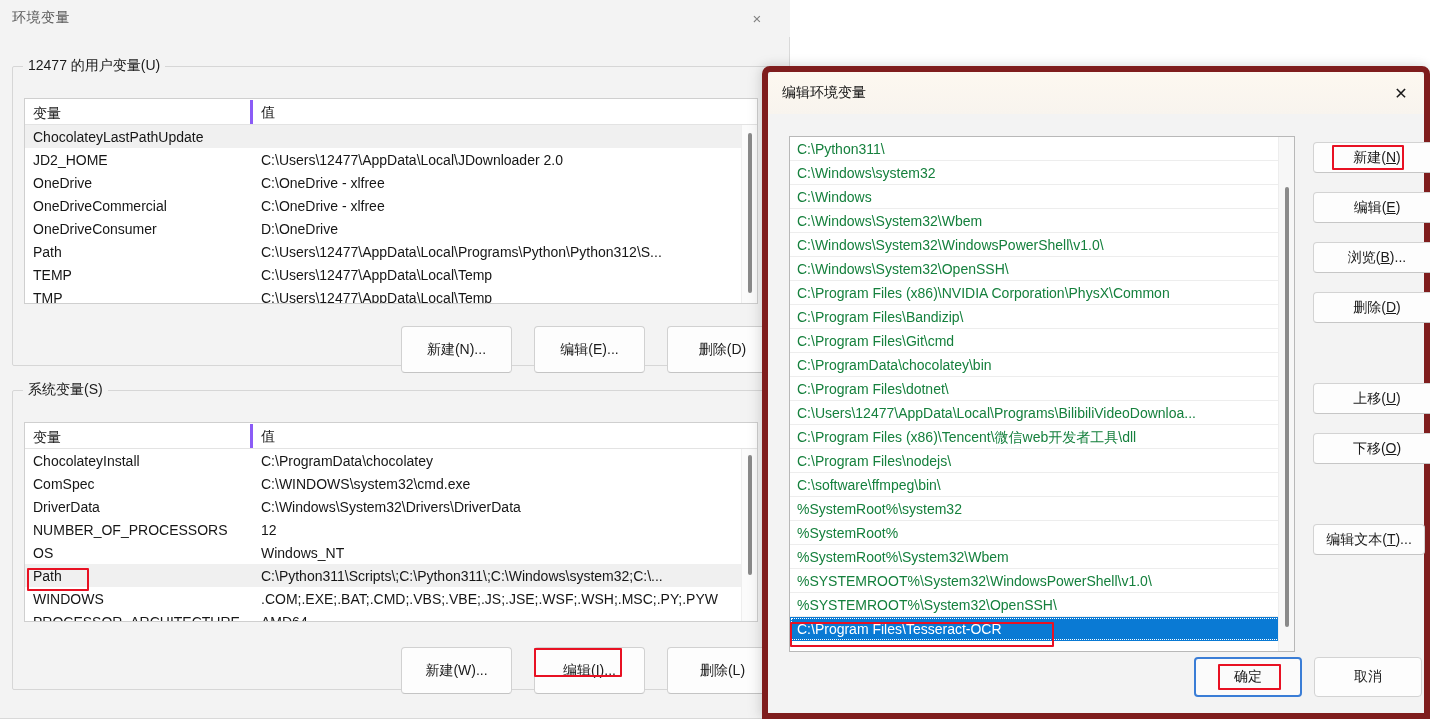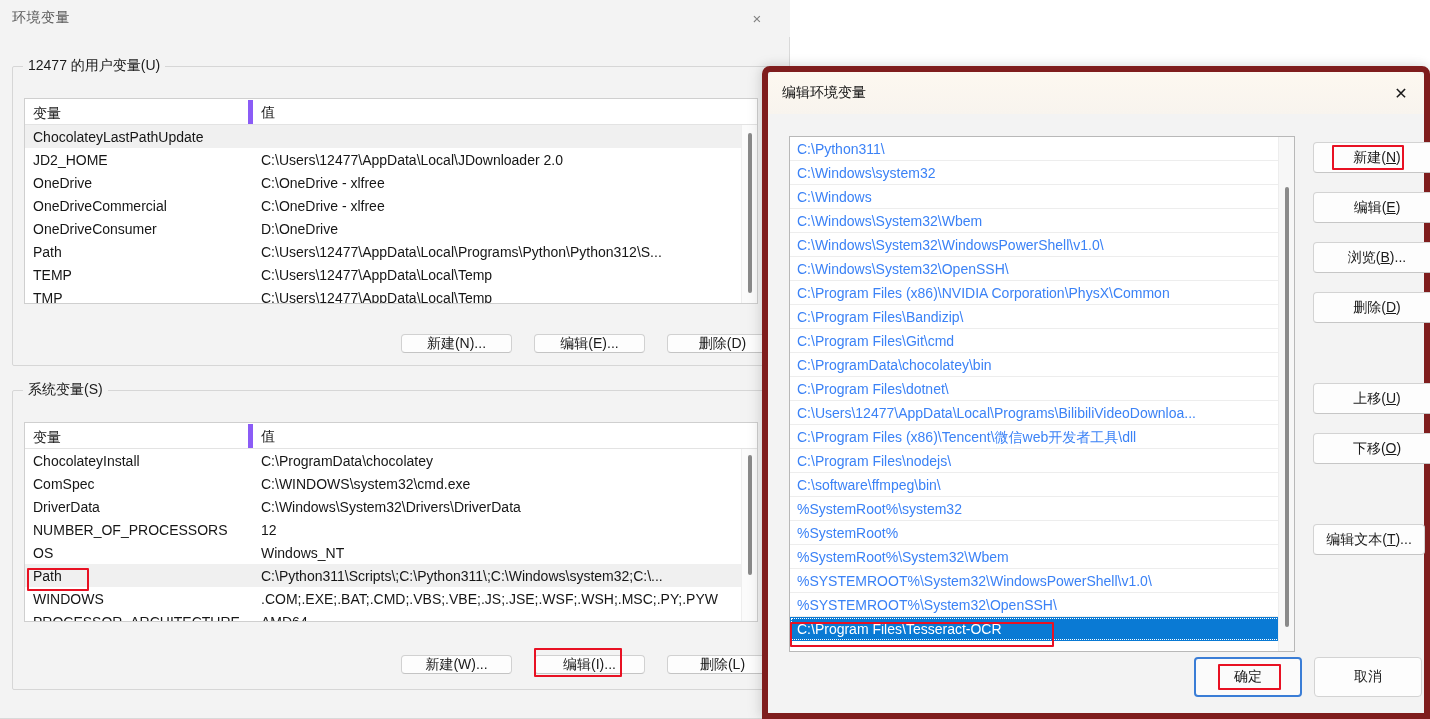--- a/index.html
+++ b/index.html
@@ -65,21 +65,21 @@
     border: 1px solid #cfcfcf;
     overflow: hidden;
   }
   .lv-user { left: 11px; top: 31px; width: 734px; height: 206px; }
   .lv-sys  { left: 11px; top: 31px; width: 734px; height: 200px; }
   .lv-head {
     display: flex; height: 26px; align-items: center;
     border-bottom: 1px solid #e3e3e3;
     background: #ffffff;
   }
-  .lv-head .c1 { width: 228px; padding-left: 8px; border-right: 5px solid #8b5cf6; height: 24px; line-height: 26px;}
+  .lv-head .c1 { width: 228px; padding-left: 8px; border-right: 3px solid #8b5cf6; height: 24px; line-height: 26px;}
   .lv-head .c2 { flex: 1; padding-left: 8px; height: 26px; line-height: 26px;}
   .lv-row {
     display: flex; height: 23px; align-items: center;
     font-size: 14px; color: #161616;
     position: relative;
   }
   .lv-row.sel { background: #f0f0f0; }
   .lv-row .c1 {
     width: 228px; padding-left: 8px;
     white-space: nowrap; overflow: hidden;
@@ -97,31 +97,30 @@
     background: #fbfbfb; border-left: 1px solid #eee;
   }
   .vsb-thumb {
     position: absolute; left: 6px; width: 4px;
     background: #8a8a8a; border-radius: 2px;
   }
 
   
   .btnrow { position: absolute; display: flex; gap: 22px; }
   .btn {
-    height: 19px; min-width: 111px;
+    height: 47px; min-width: 111px;
     background: #fdfdfd;
     border: 1px solid #d1d1d1;
     border-bottom-color: #c4c4c4;
     border-radius: 4px;
     font-size: 14px; color: #1a1a1a;
     display: flex; align-items: center; justify-content: center;
     padding: 0 12px;
     cursor: default;
     position: relative;
-    margin-top: 8px;
   }
 
   
   .redbox {
     position: absolute;
     border: 2px solid #e81123;
     pointer-events: none;
     border-radius: 1px;
   }
 
@@ -158,21 +157,21 @@
     width: 506px; height: 516px;
     background: #ffffff;
     border: 1px solid #b8b8b8;
     overflow: hidden;
   }
   .path-clip { position: absolute; left: 0; top: 0; right: 0; bottom: 0; overflow: hidden; }
   .path-row {
     height: 24px; line-height: 24px;
     padding-left: 7px; padding-right: 6px;
     border-bottom: 1px solid #ededed;
-    font-size: 14px; color: #3b82f6;
+    font-size: 14px; color: #15803d;
     white-space: nowrap; overflow: hidden;
     position: relative;
   }
   .path-row.selected {
     background: #0a7ad4;
     color: #ffffff;
     border-bottom-color: #0a7ad4;
     outline: 1px dotted #ffffff;
     outline-offset: -2px;
   }

